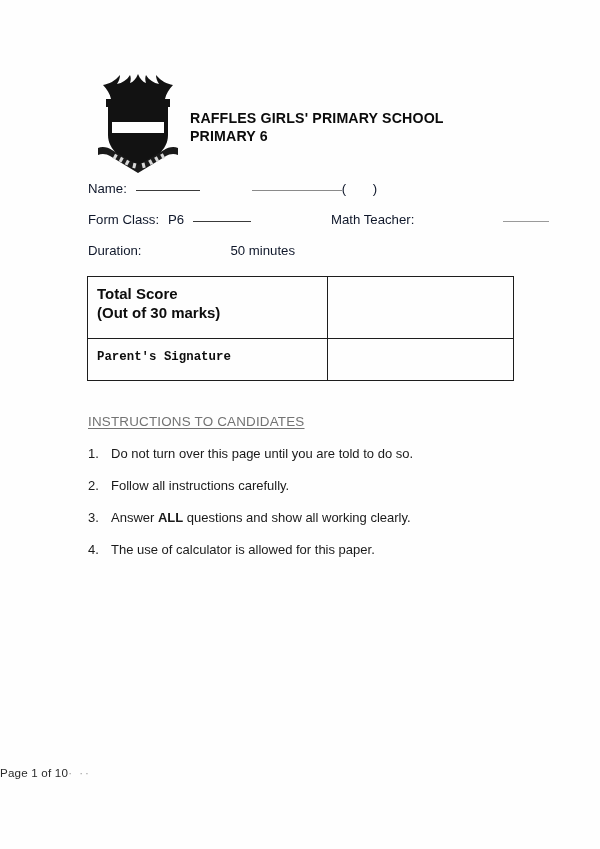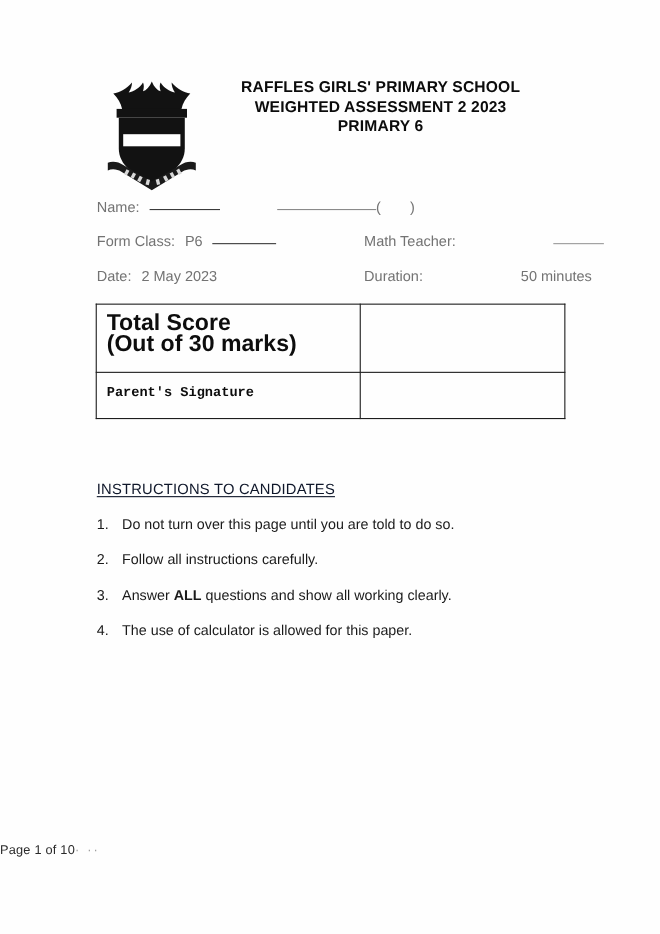--- a/index.html
+++ b/index.html
@@ -39,41 +39,41 @@
     justify-content: center;
     padding-top: 4px;
   }
   .crest {
     width: 92px;
     height: 104px;
     display: block;
   }
   .header-titles {
     flex: 1 1 auto;
-    text-align: center;
     padding-top: 4px;
     padding-right: 14px;
+    margin-top: 38px;
   }
   .title-line {
     font-weight: bold;
     font-size: 14.2px;
     line-height: 17.5px;
     letter-spacing: 0.15px;
     white-space: nowrap;
     color: #0b0b0b;
   }
 
   
   .fields {
     position: absolute;
     left: 88px;
     top: 181px;
     width: 428px;
     font-size: 13.2px;
-    color: #737373;
+    color: #0f172a;
   }
   .field-row {
     position: relative;
     height: 31px;
     display: flex;
     align-items: flex-start;
   }
   .field-col-left {
     width: 243px;
     flex: 0 0 243px;
@@ -117,21 +117,21 @@
     vertical-align: top;
   }
   .cell-pad {
     padding: 8px 0 0 9px;
   }
   .col-label { width: 239px; }
   .row-total { height: 62px; }
   .row-sign  { height: 42px; font-family: Liberation Mono, monospace; }
   .total-score-text {
     font-weight: bold;
-    font-size: 21px;
+    font-size: 15px;
     line-height: 18.5px;
     color: #0d0d0d;
     white-space: pre-line;
   }
   .sign-text {
     font-weight: bold;
     font-size: 12.4px;
     line-height: 15px;
     color: #0d0d0d;
     padding-top: 11px;
@@ -142,23 +142,22 @@
     position: absolute;
     left: 88px;
     top: 414px;
     width: 420px;
   }
   .instr-heading {
     font-size: 13.4px;
     letter-spacing: 0.2px;
     text-decoration: underline;
     text-underline-offset: 2px;
-    color: #0f172a;
+    color: #737373;
     margin-bottom: 16px;
-    margin-top: 23px;
   }
   .instr-item {
     display: flex;
     font-size: 13px;
     line-height: 17px;
     color: #1a1a1a;
     margin-bottom: 15px;
   }
   .instr-num {
     flex: 0 0 23px;
@@ -218,21 +217,20 @@
           <rect x="50" y="91" width="3" height="5" transform="rotate(-14 51 93)"></rect>
           <rect x="57" y="88" width="3" height="5" transform="rotate(-28 58 90)"></rect>
           <rect x="63" y="85" width="3" height="5" transform="rotate(-28 64 87)"></rect>
           <rect x="69" y="82" width="3" height="5" transform="rotate(-28 70 84)"></rect>
         </g>
       </svg>
     </div>
 
     <div class="header-titles">
       <div class="title-line">RAFFLES GIRLS' PRIMARY SCHOOL</div>
-      <div class="title-line">WEIGHTED ASSESSMENT 2 2023</div>
       <div class="title-line">PRIMARY 6</div>
     </div>
 
   </div>
 
   <div class="fields">
 
     <div class="field-row">
       <div class="field-col-left" style="width:auto;flex:0 0 auto;">
         <span class="flabel">Name:</span>
@@ -257,25 +255,20 @@
       <div class="field-col-right">
         <span class="flabel">Math Teacher:</span>
         <span class="gap-sm"></span>
         <span class="rule faint2" style="width:46px;"></span>
         <span class="gap-sm"></span>
         <span class="rule faint2" style="width:48px;"></span>
       </div>
     </div>
 
     <div class="field-row">
-      <div class="field-col-left">
-        <span class="flabel">Date:</span>
-        <span class="gap-sm"></span>
-        <span>2 May 2023</span>
-      </div>
       <div class="field-col-right">
         <span class="flabel">Duration:</span>
         <span class="gap-sm"></span>
         <span>50 minutes</span>
       </div>
     </div>
 
   </div>
 
   <table class="score-table">

